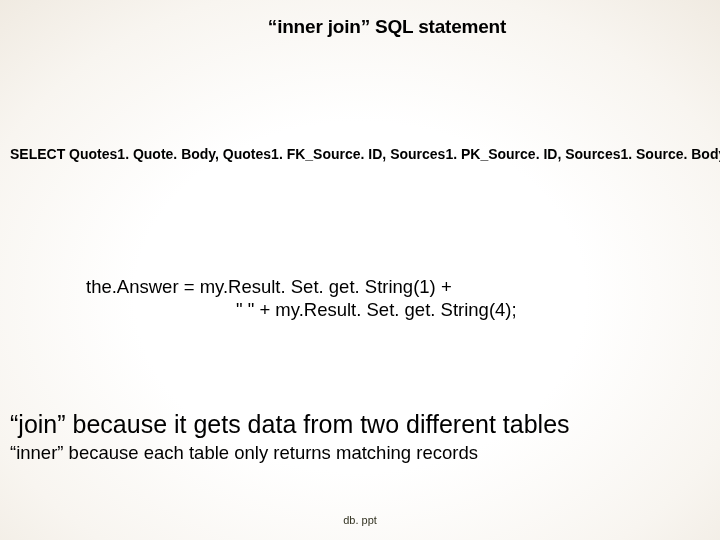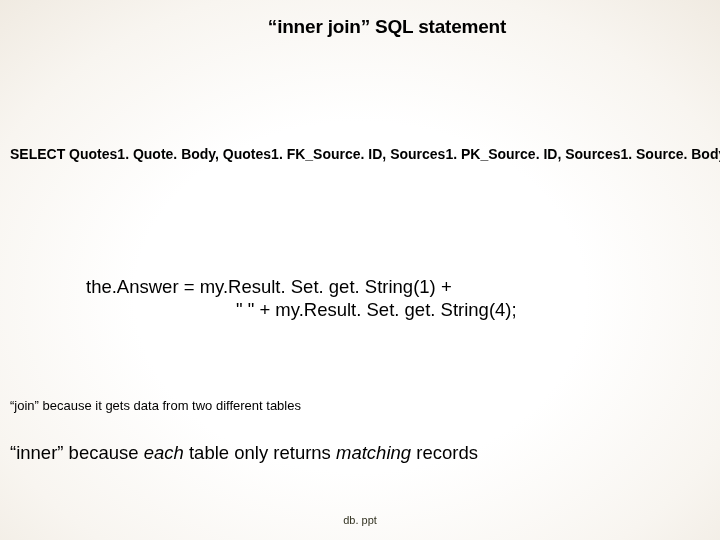--- a/index.html
+++ b/index.html
@@ -53,31 +53,31 @@
     position: absolute;
     top: 275px;
     left: 42px;
     font-size: 18.5px;
     line-height: 1.25;
     margin-left: 44px;
   }
   .code-block .l2 { padding-left: 150px; }
   .expl1 {
     position: absolute;
-    top: 398px;
+    top: 410px;
     left: 10px;
-    font-size: 13px;
+    font-size: 25px;
   }
   .expl2 {
     position: absolute;
     top: 442px;
     left: 10px;
     font-size: 18.5px;
   }
-  .ital { font-style: italic; }
+  .ital { }
   .footer {
     position: absolute;
     bottom: 14px;
     left: 0;
     width: 100%;
     text-align: center;
     font-size: 11px;
     color: #332;
   }
 </style>

